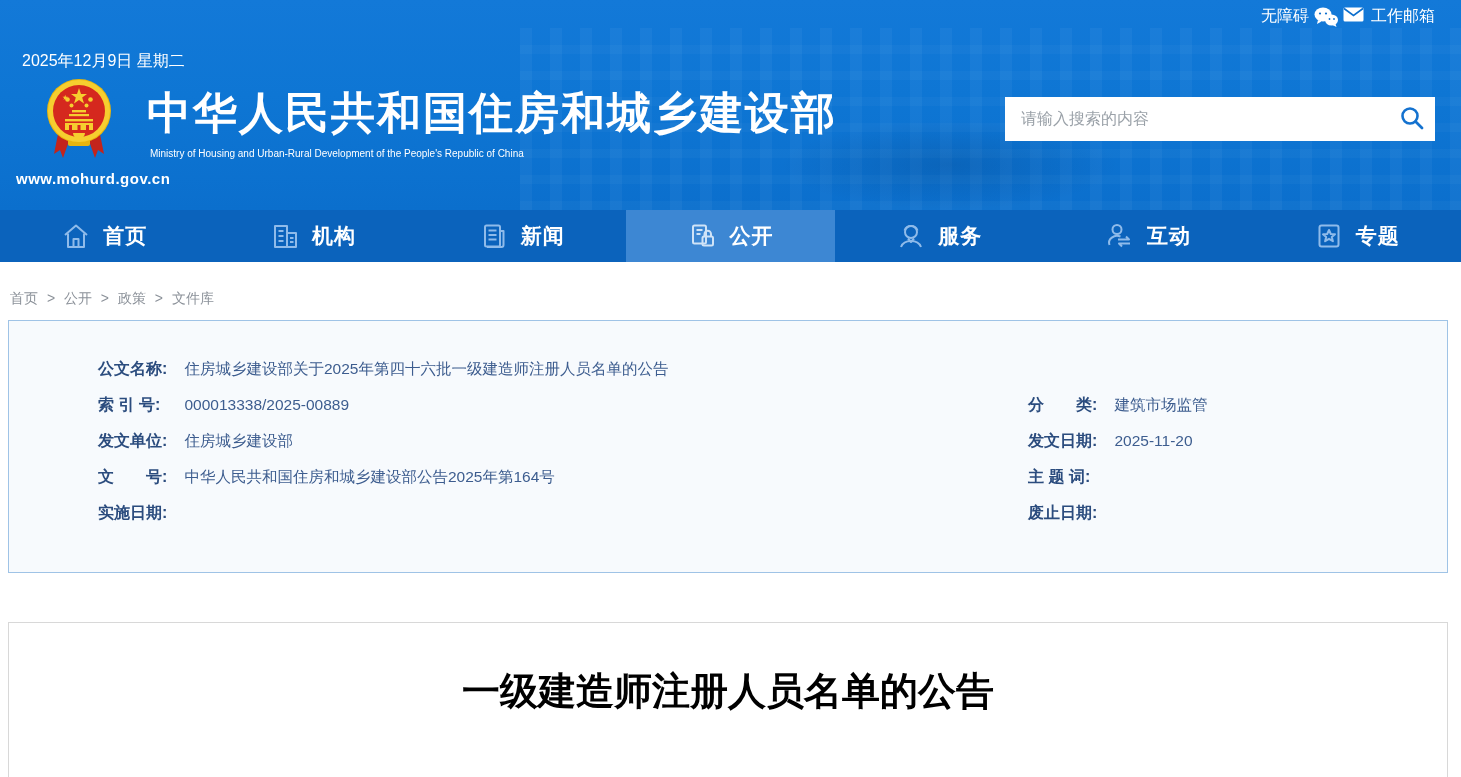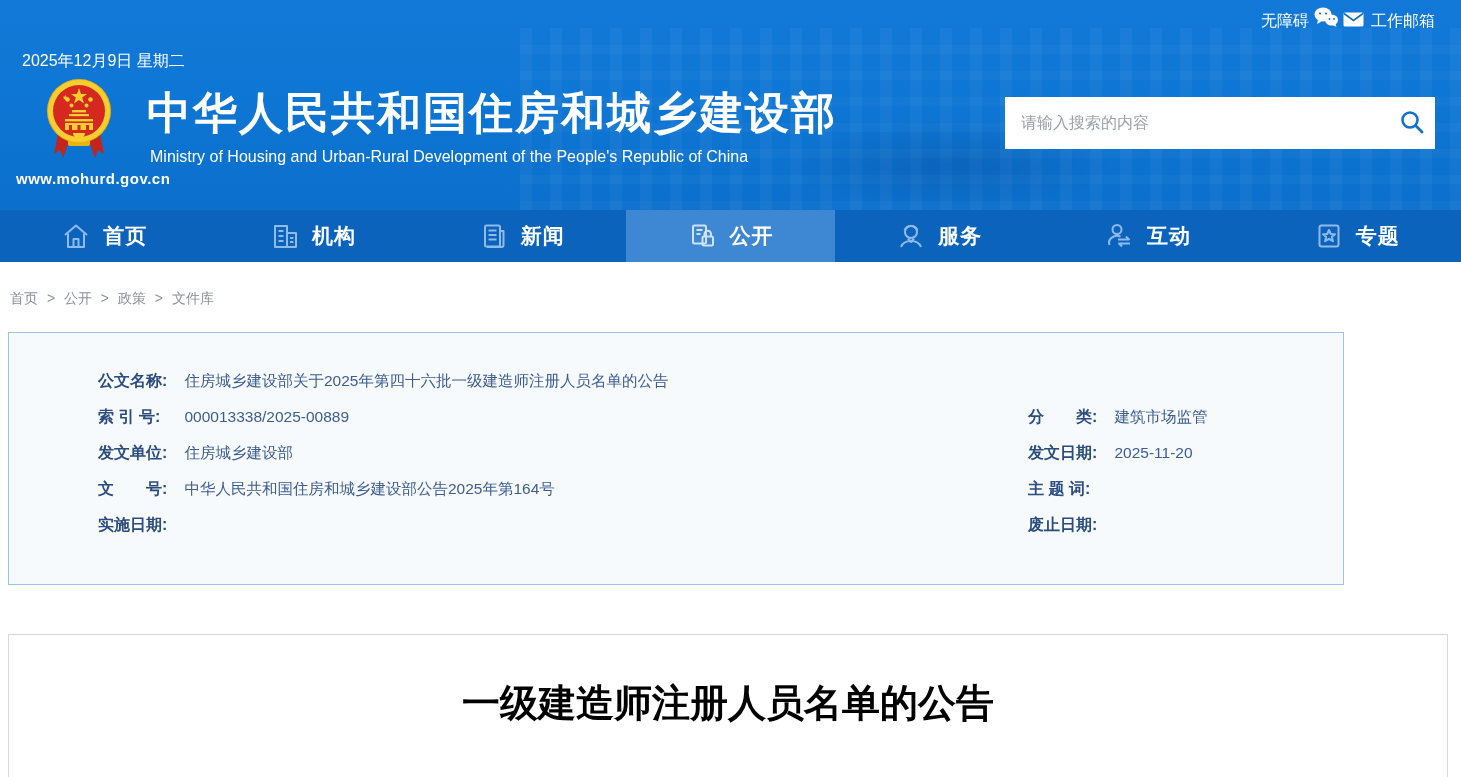--- a/index.html
+++ b/index.html
@@ -13,33 +13,33 @@
     background:
       repeating-linear-gradient(90deg, rgba(255,255,255,0.07) 0 12px, rgba(255,255,255,0) 12px 30px),
       repeating-linear-gradient(0deg, rgba(255,255,255,0.05) 0 9px, rgba(255,255,255,0) 9px 26px);
     pointer-events:none; }
   .building-shade { position:absolute; left:780px; top:120px; width:340px; height:90px;
     background:radial-gradient(ellipse at center, rgba(0,40,90,0.18), rgba(0,40,90,0) 70%);
     pointer-events:none; }
 
   .topbar { position:absolute; top:0; left:0; right:0; height:36px; }
   .topbar-date { position:absolute; left:22px; top:10px; color:#fff; font-size:16px;margin-top:41px; }
-  .topbar-right { position:absolute; right:26px; top:6px; display:flex; align-items:flex-end; gap:4px; }
+  .topbar-right { position:absolute; right:26px; top:6px; display:flex; align-items:flex-start; gap:4px; }
   .topbar-link { display:flex; align-items:center; gap:7px; color:#fff; font-size:16px; cursor:pointer; }
 
   
   .emblem { position:absolute; left:46px; top:78px; }
   .site-url { position:absolute; left:16px; top:170px; width:132px; text-align:right;
     color:#fff; font-size:15px; font-weight:bold; letter-spacing:.5px; }
   .site-title { position:absolute; left:147px; top:84px; color:#fff; font-size:44px;
     font-weight:bold; letter-spacing:2px; white-space:nowrap; }
-  .site-subtitle { position:absolute; left:150px; top:148px; color:#fff; font-size:16px; white-space:nowrap; }
-
-  
-  .search-box { position:absolute; left:1005px; top:97px; width:430px; height:52px;
+  .site-subtitle { position:absolute; left:150px; top:148px; color:#fff; font-size:10px; white-space:nowrap; }
+
+  
+  .search-box { position:absolute; left:1005px; top:97px; width:430px; height:44px;
     background:#fff; display:flex; align-items:center; }
   .search-input { flex:1; height:100%; border:none; outline:none; padding:0 14px 0 16px;
     font-size:16px; color:#333; font-family:inherit; background:transparent; }
   .search-input::placeholder { color:#9aa1a8; }
   .search-btn { width:46px; height:100%; border:none; background:transparent; cursor:pointer;
     display:flex; align-items:center; justify-content:center; }
 
   
   .navbar { width:1461px; height:52px; background:#0b63bc; display:flex; }
   .nav-item { flex:1; display:flex; align-items:center; justify-content:center; gap:12px;
@@ -47,21 +47,21 @@
   .nav-item.active { background:#3d87d3; }
   .nav-label { color:#fff; font-size:21px; font-weight:bold; letter-spacing:1px; }
   .nav-icon svg { display:block; }
 
   
   .breadcrumb { margin:28px 8px 0 10px; font-size:14px; color:#8b9199; }
   .breadcrumb span { margin-right:5px; }
   .crumb { cursor:pointer; }
 
   
-  .infobox { position:relative; margin:24px 0 0 8px; width:1336px; height:253px;
+  .infobox { position:relative; margin:12px 0 0 8px; width:1440px; height:253px;
     border:1px solid #9fc3e6; background:#f7fafd; }
   .info-col-left { position:absolute; left:89px; top:30px; }
   .info-col-right { position:absolute; left:1019px; top:66px; }
   .info-row { height:36px; line-height:36px; white-space:nowrap; }
   .info-label { display:inline-block; min-width:76px; font-size:16px; font-weight:bold;
     color:#2b4c7e; white-space:pre; vertical-align:top; }
   .info-value { font-size:15.5px; color:#3d5d8f; margin-left:6px; }
 
   
   .article { margin:49px 0 0 8px; width:1440px; height:200px; background:#fff;

